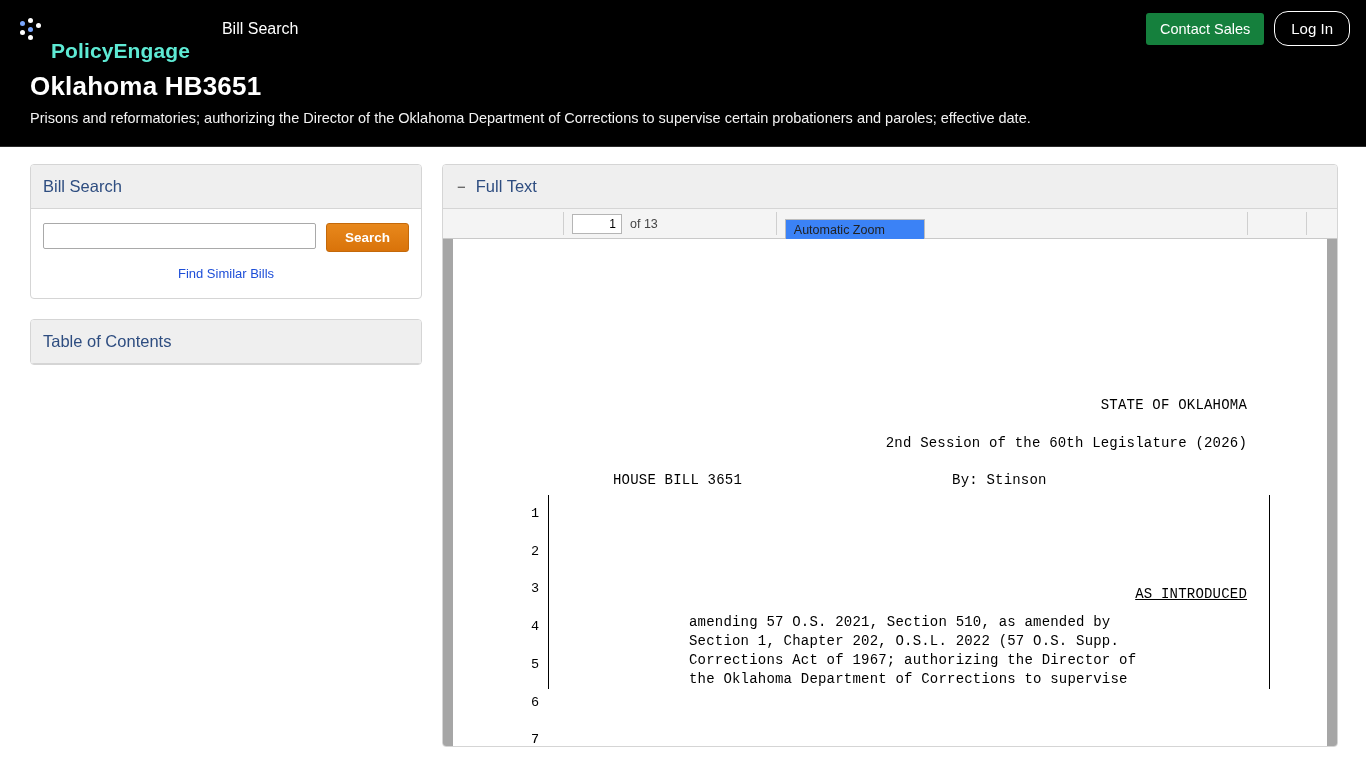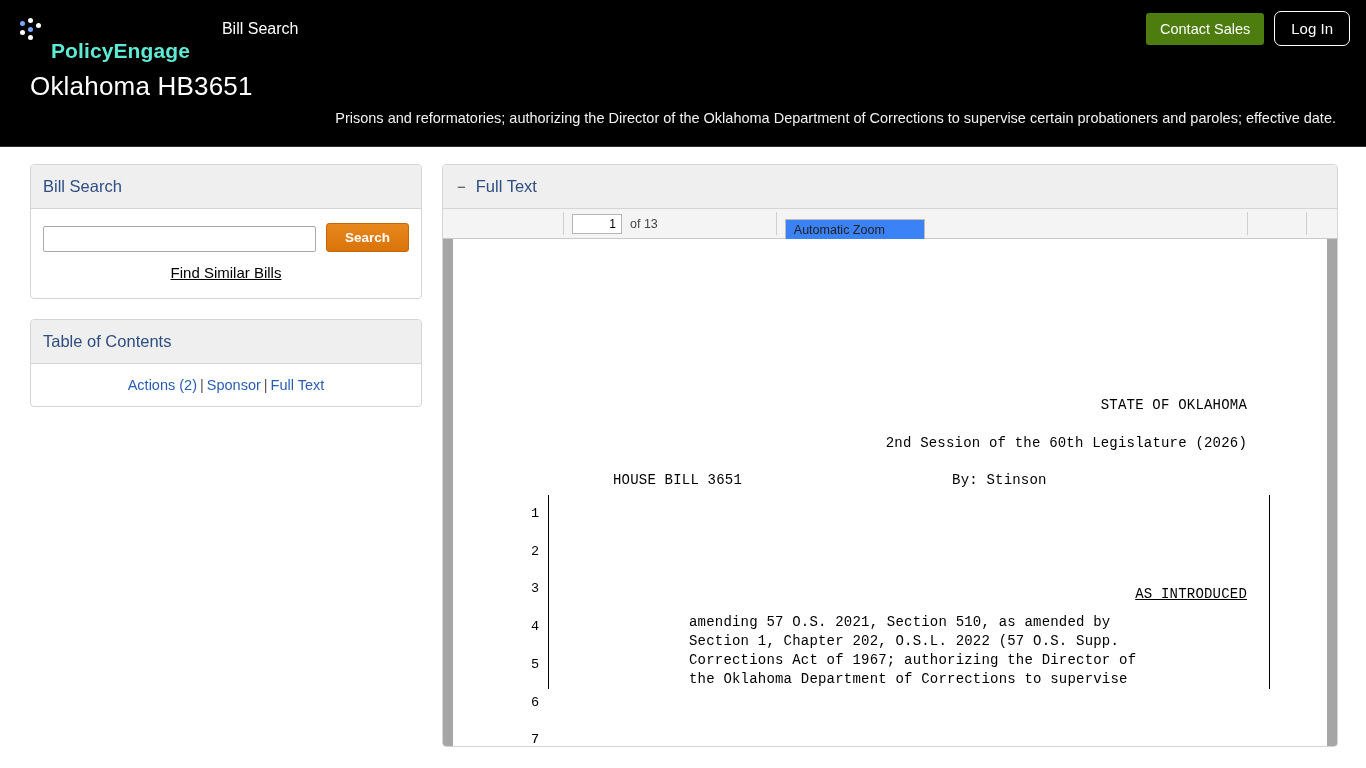--- a/index.html
+++ b/index.html
@@ -60,58 +60,57 @@
     text-decoration: none;
     cursor: pointer;
   }
   .nav-right {
     margin-left: auto;
     display: flex;
     align-items: center;
     gap: 10px;
   }
   .btn-contact {
-    background: #4d7c0f;
+    background: #15803d;
     color: #ffffff;
     font-size: 14.5px;
     border: none;
     border-radius: 3px;
     padding: 8px 14px;
     cursor: pointer;
     font-family: inherit;
   }
   .btn-login {
     background: #000000;
     color: #ffffff;
     font-size: 15px;
     border: 1px solid #ffffff;
-    border-radius: 7px;
+    border-radius: 14px;
     padding: 8px 16px;
     cursor: pointer;
     font-family: inherit;
   }
 
   
   .bill-header {
     background: #000000;
     color: #ffffff;
     padding: 14px 30px 20px 30px;
     border-bottom: 1px solid #2a2a2a;
   }
   .bill-title {
     font-size: 26px;
-    font-weight: normal;
+    font-weight: bold;
     margin: 0 0 8px 0;
     letter-spacing: .2px;
   }
   .bill-desc {
     font-size: 14.5px;
     margin: 0;
     color: #f2f2f2;
-    text-align: right;
   }
 
   
   .page {
     display: flex;
     align-items: flex-start;
     padding: 17px 28px 0 30px;
     gap: 20px;
   }
 
@@ -126,21 +125,21 @@
   }
   .panel-head {
     background: #efefef;
     border-bottom: 1px solid #d5d5d5;
     padding: 12px 12px 12px 12px;
     color: #2e4d80;
     font-size: 16.5px;
   }
   .panel-body { padding: 14px 12px 16px 12px; }
 
-  .search-row { display: flex; gap: 10px; align-items: flex-end; }
+  .search-row { display: flex; gap: 10px; align-items: flex-start; }
   .search-input {
     flex: 1 1 auto;
     height: 26px;
     border: 1px solid #a9a9a9;
     border-radius: 2px;
     padding: 2px 6px;
     font-size: 13px;
     font-family: inherit;
     background: #ffffff;
   }
@@ -151,23 +150,22 @@
     border: 1px solid #c4690a;
     border-radius: 3px;
     font-size: 13.5px;
     font-weight: bold;
     padding: 6px 18px;
     cursor: pointer;
     font-family: inherit;
   }
   .similar-wrap { text-align: center; margin-top: 12px; }
   .link {
-    color: #000000;
-    font-size: 15px;
-    text-decoration: underline;
+    color: #1d4ed8;
+    font-size: 13px;
     cursor: pointer;
   }
   .toc-body {
     padding: 13px 10px;
     text-align: center;
     font-size: 14.5px;
     color: #444;
   }
   .toc-body a {
     color: #2a5db0;
@@ -343,23 +341,20 @@
           <button class="btn-search">Search</button>
         </div>
         <div class="similar-wrap">
           <a class="link">Find Similar Bills</a>
         </div>
       </div>
     </div>
 
     <div class="panel">
       <div class="panel-head">Table of Contents</div>
-      <div class="toc-body">
-        <a>Actions (2)</a><span class="toc-sep">|</span><a>Sponsor</a><span class="toc-sep">|</span><a>Full Text</a>
-      </div>
     </div>
 
   </div>
 
   <div class="viewer">
     <div class="viewer-head">
       <span class="collapse-toggle">−</span>
       <span>Full Text</span>
     </div>
 

